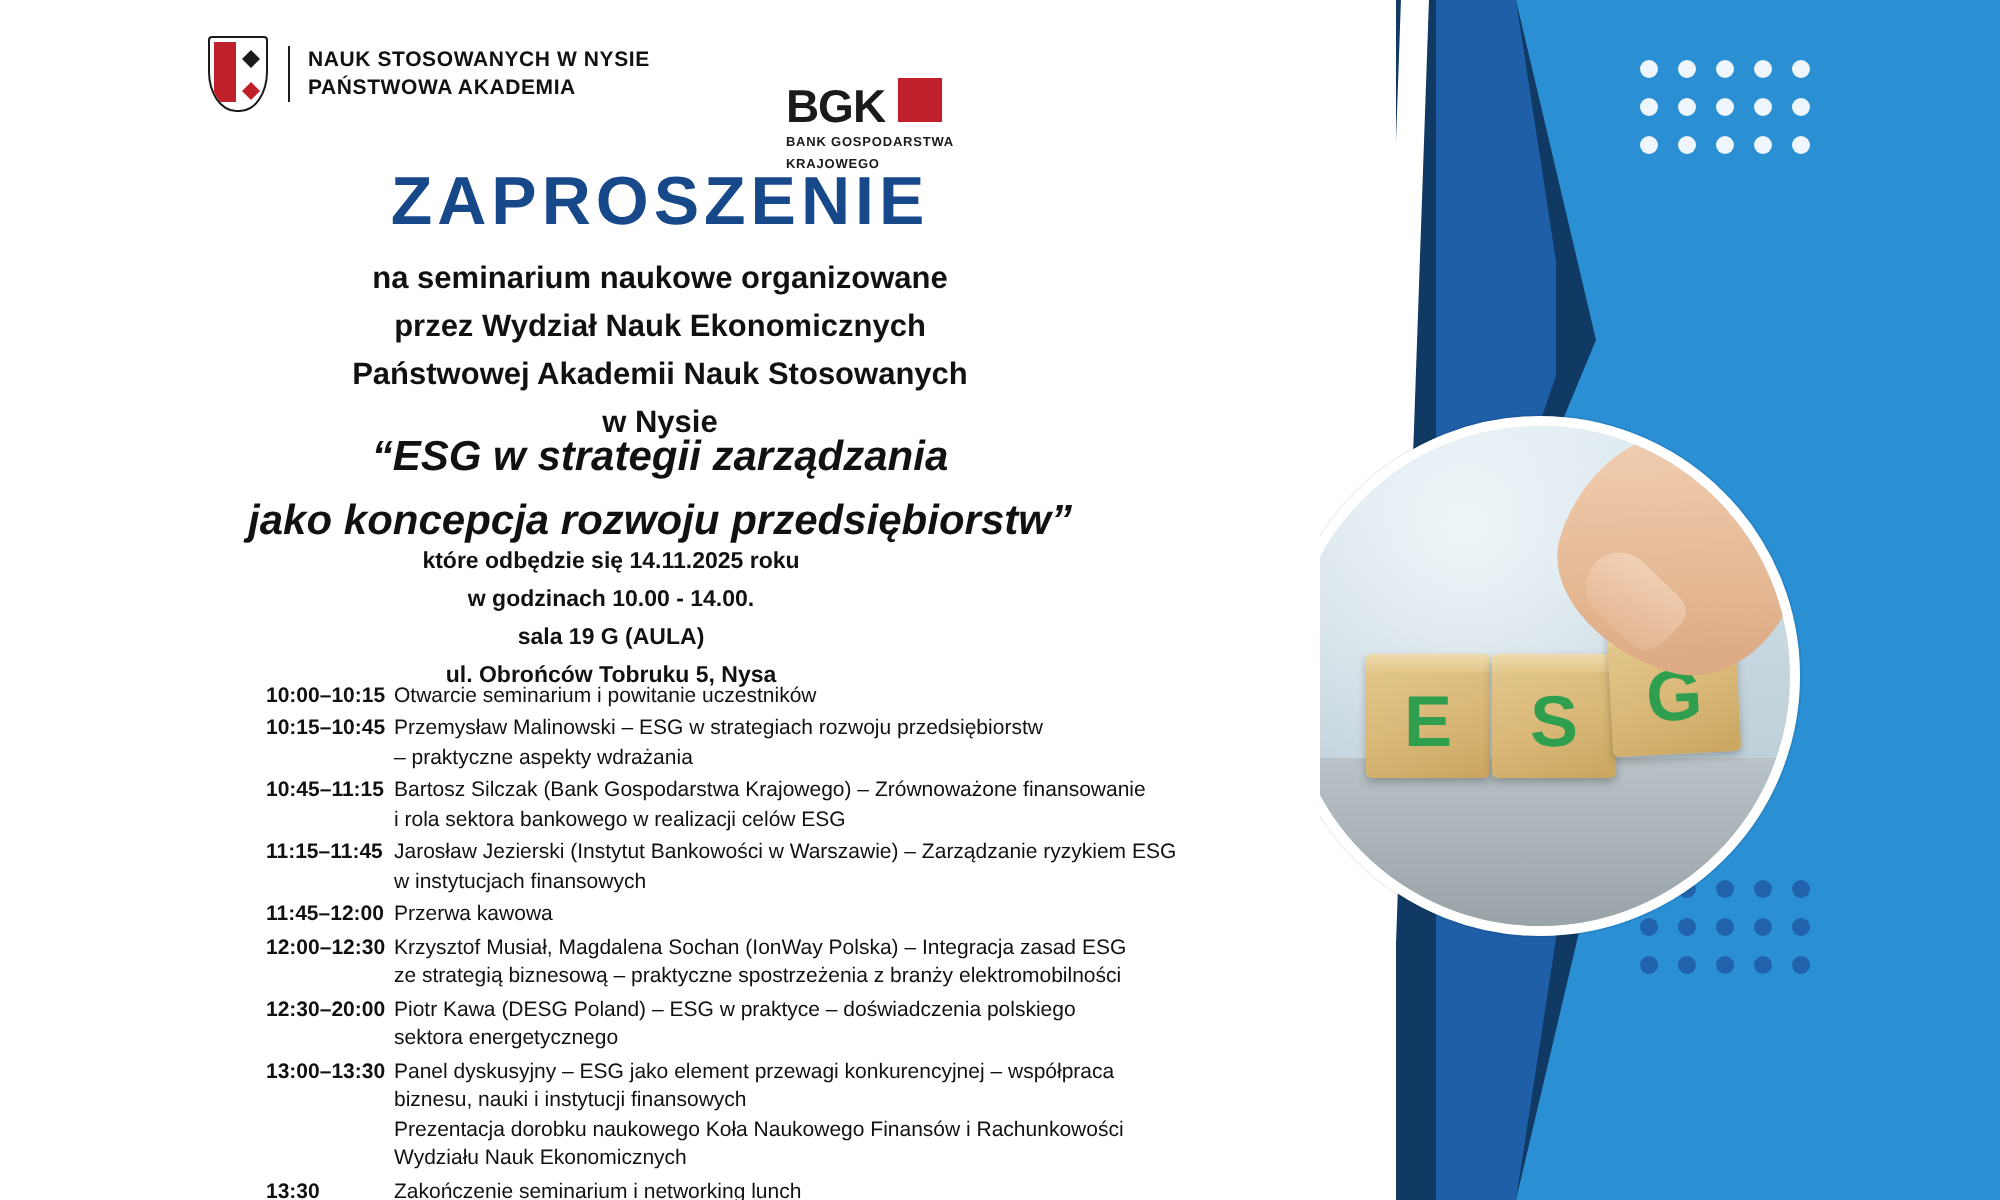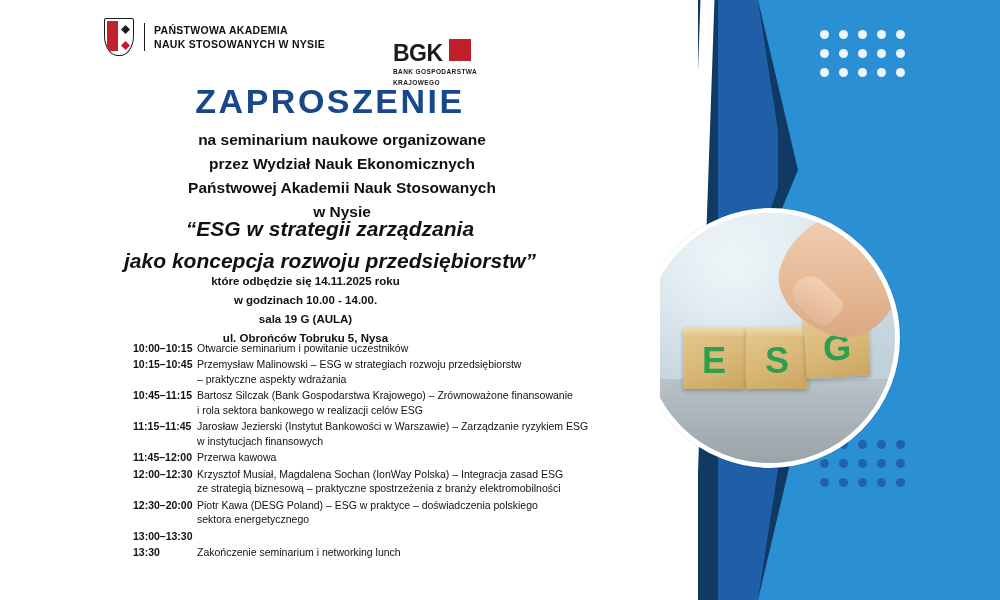--- a/index.html
+++ b/index.html
@@ -280,21 +280,21 @@
     width: 660px;
     text-align: center;
     font-size: 34px;
     font-weight: bold;
     letter-spacing: 2.5px;
     color: #17488a;
   }
   .subtitle {
     position: absolute;
     top: 128px;
-    left: 12px;
+    left: 0;
     width: 660px;
     text-align: center;
     font-size: 15.5px;
     font-weight: bold;
     line-height: 1.55;
     color: #111;
   }
   .quote {
     position: absolute;
     top: 213px;
@@ -423,22 +423,22 @@
   </div>
 
   <div class="logos">
     <div class="logo-pans">
       <div class="crest">
         <div class="crest-red"></div>
         <div class="crest-mark"></div>
         <div class="crest-mark2"></div>
       </div>
       <div class="pans-text">
+        <div>NAUK STOSOWANYCH W NYSIE</div>
         <div>PAŃSTWOWA AKADEMIA</div>
-        <div>NAUK STOSOWANYCH W NYSIE</div>
       </div>
     </div>
 
     <div class="logo-bgk">
       <div class="bgk-top">
         <div class="bgk-word">BGK</div>
         <div class="bgk-square"></div>
       </div>
       <div class="bgk-sub">BANK GOSPODARSTWA</div>
       <div class="bgk-sub">KRAJOWEGO</div>
@@ -486,20 +486,24 @@
         <div class="agenda-desc" style="white-space: pre-line;">Krzysztof Musiał, Magdalena Sochan (IonWay Polska) – Integracja zasad ESG
 ze strategią biznesową – praktyczne spostrzeżenia z branży elektromobilności</div>
       </div>
       <div class="agenda-row">
         <div class="agenda-time">12:30–20:00</div>
         <div class="agenda-desc" style="white-space: pre-line;">Piotr Kawa (DESG Poland) – ESG w praktyce – doświadczenia polskiego
 sektora energetycznego</div>
       </div>
       <div class="agenda-row">
         <div class="agenda-time">13:00–13:30</div>
+        <div class="agenda-desc" style="white-space: pre-line;">Panel dyskusyjny – ESG jako element przewagi konkurencyjnej – współpraca
+biznesu, nauki i instytucji finansowych
+Prezentacja dorobku naukowego Koła Naukowego Finansów i Rachunkowości
+Wydziału Nauk Ekonomicznych</div>
       </div>
       <div class="agenda-row">
         <div class="agenda-time">13:30</div>
         <div class="agenda-desc" style="white-space: pre-line;">Zakończenie seminarium i networking lunch</div>
       </div>
     </div>
 
 </div>
 
 </body></html>

